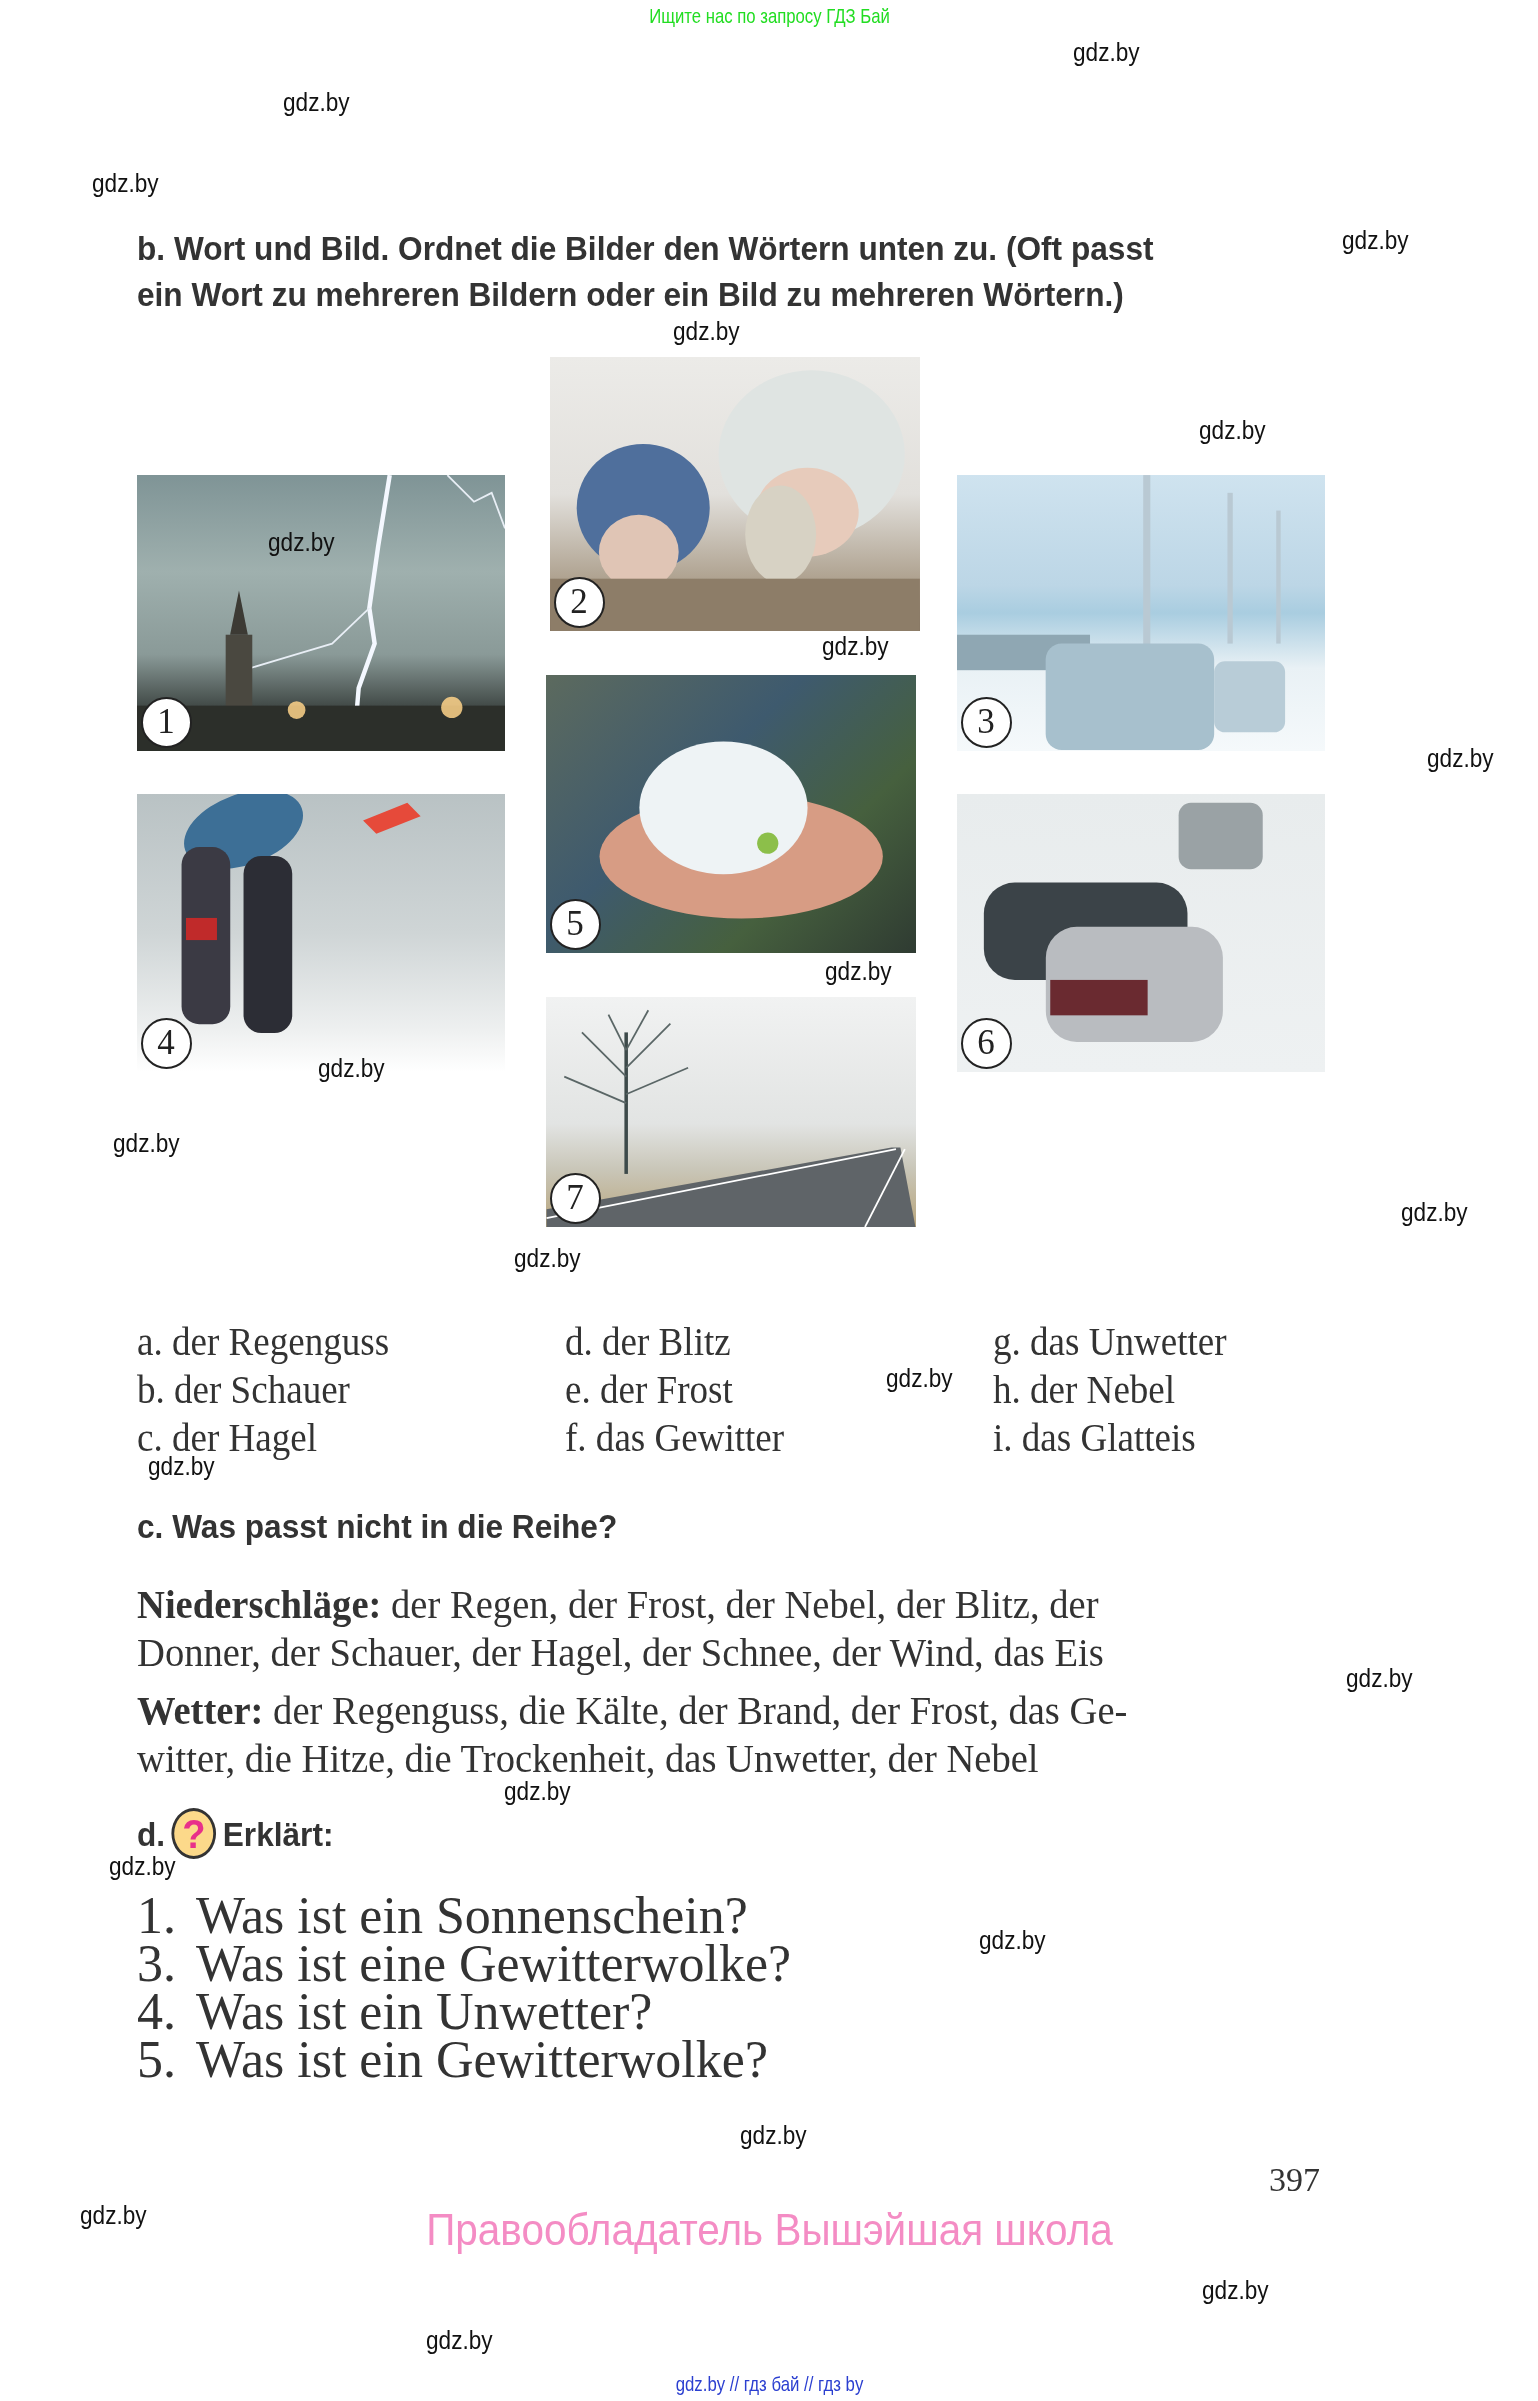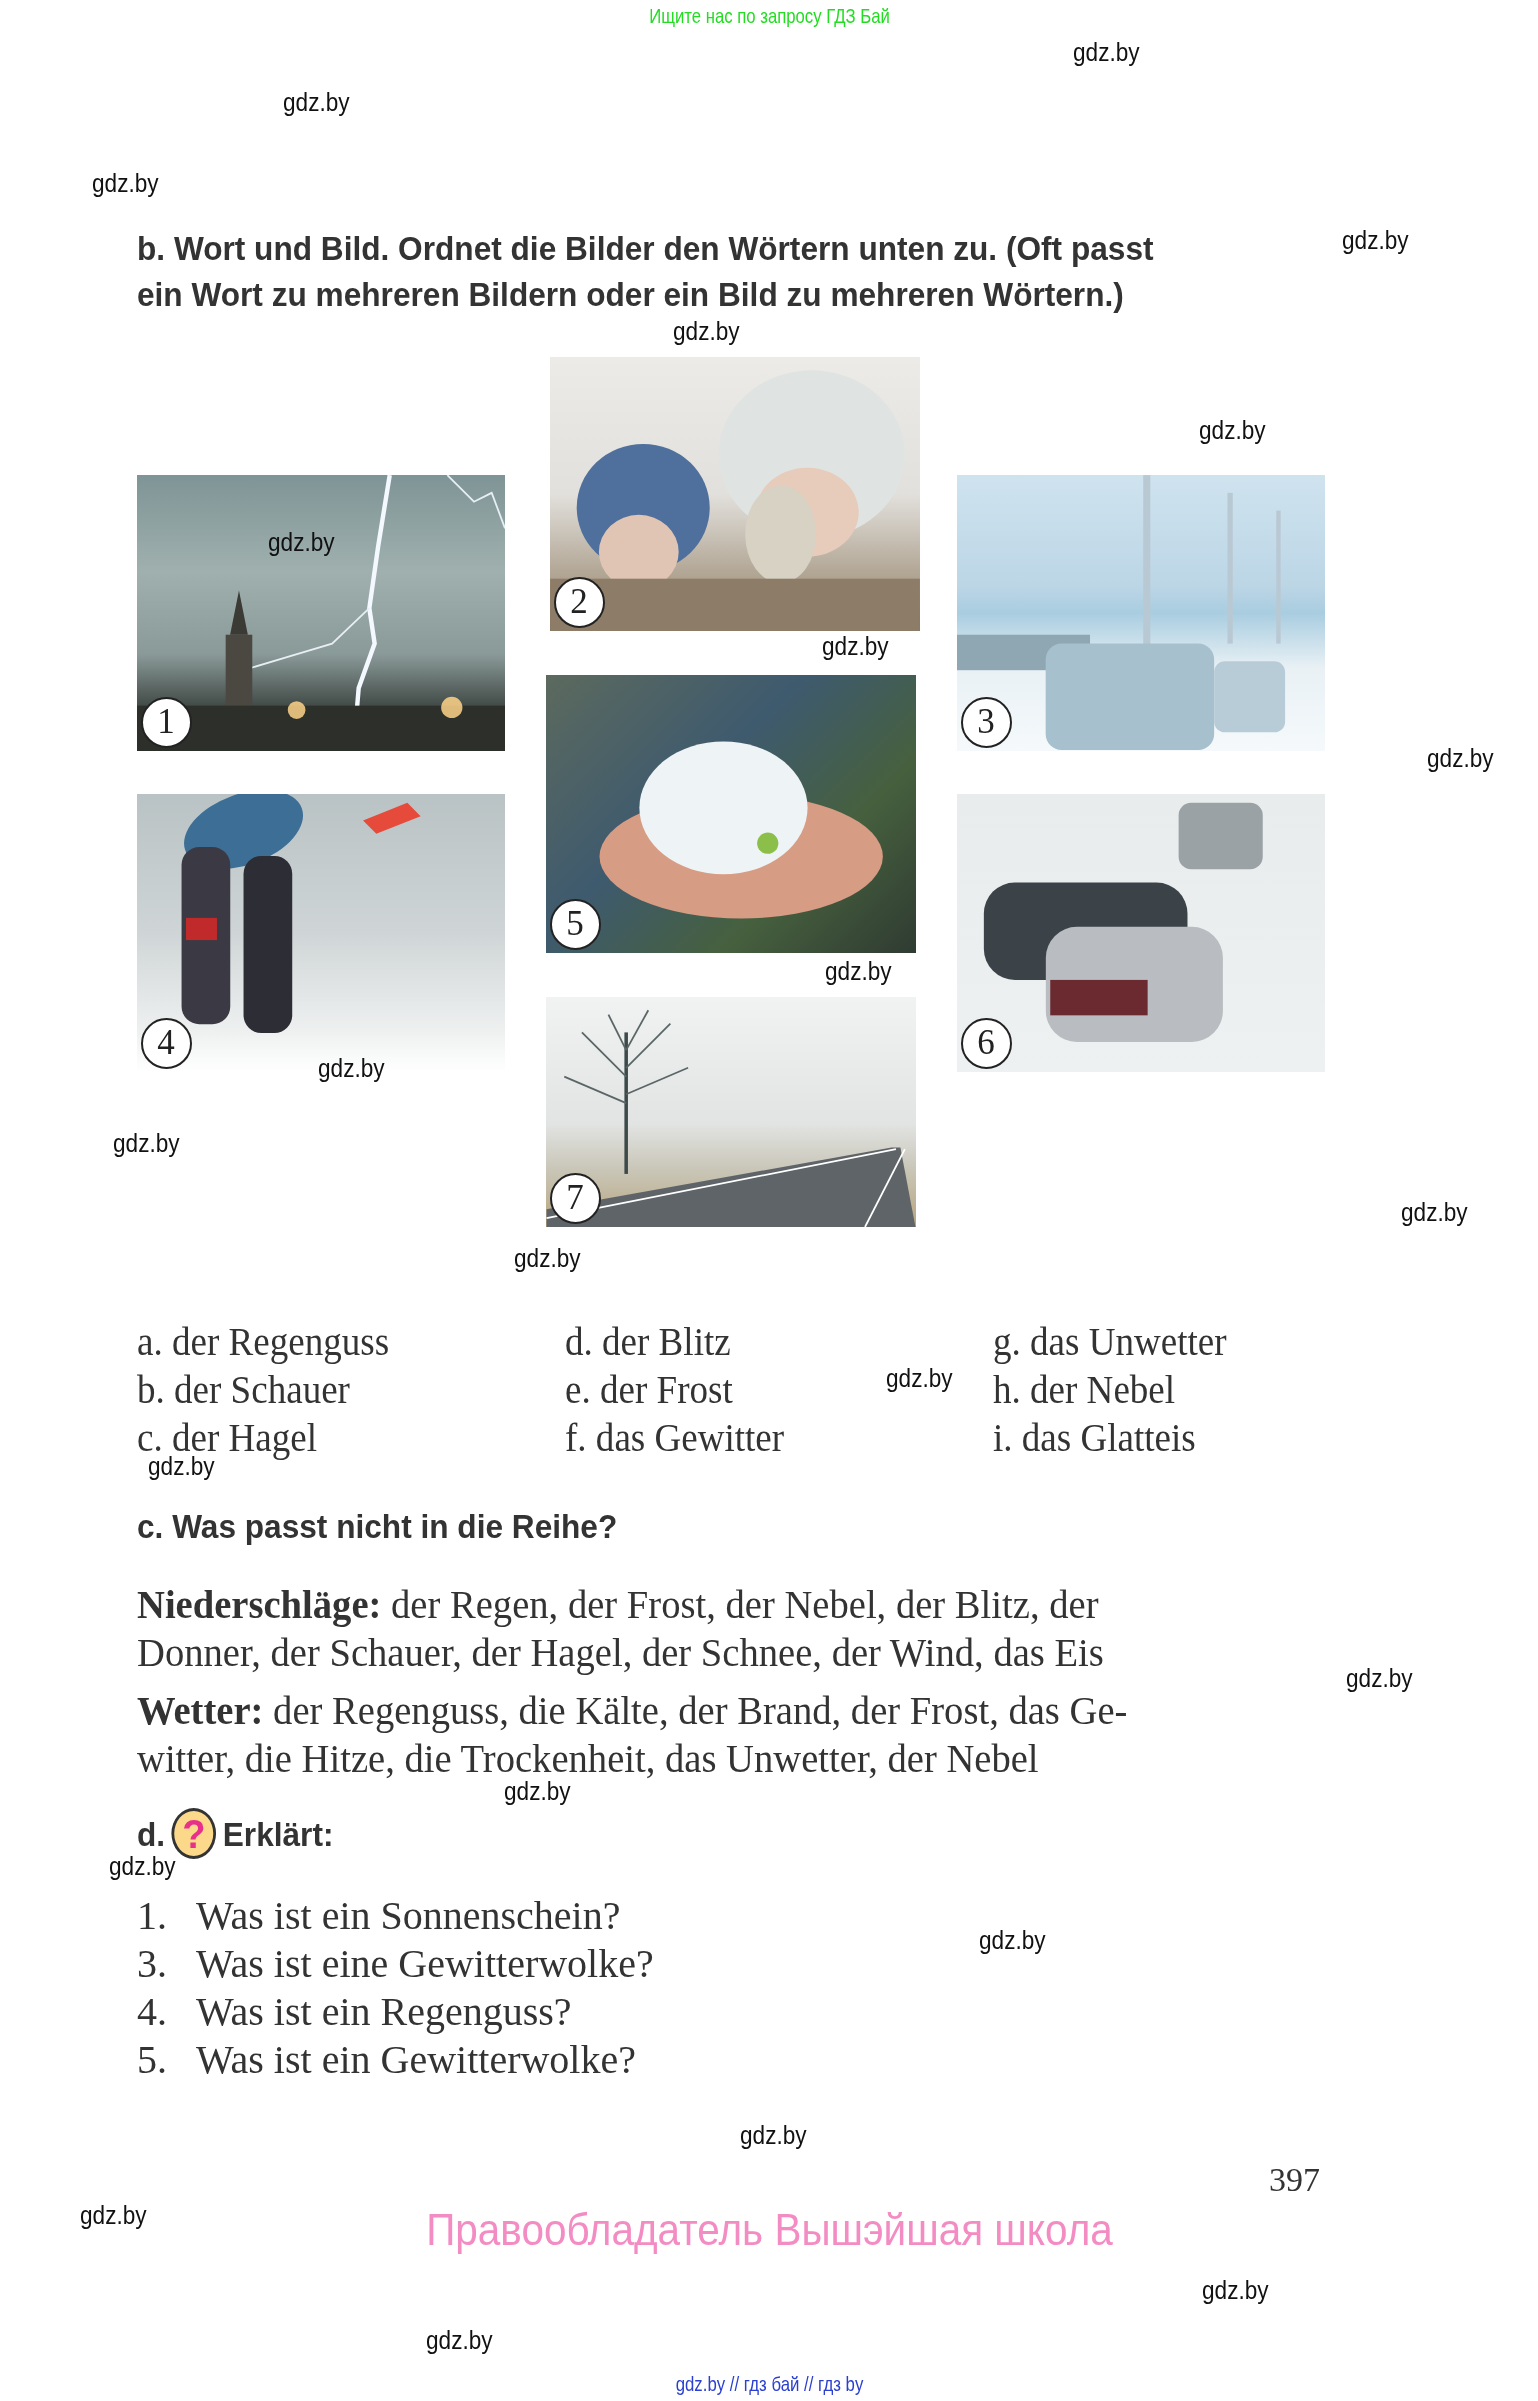--- a/index.html
+++ b/index.html
@@ -7,21 +7,21 @@
   .abs { position:absolute; }
   .top-banner { left:0; width:1539px; top:5.3px; text-align:center; font-family:"Liberation Sans", sans-serif; font-size:20.4px; color:#22dd22; transform:scaleX(0.82); transform-origin:center; }
   .wm { font-family:"Liberation Sans", sans-serif; font-size:26.6px; color:#111; transform:scaleX(0.85); transform-origin:left top; white-space:nowrap; z-index:5; }
   .heading { font-family:"Liberation Sans", sans-serif; font-weight:bold; font-size:34px; color:#333; line-height:46px; white-space:nowrap; transform:scaleX(0.93); transform-origin:left top; }
   .photo { position:absolute; overflow:hidden; }
   .badge { position:absolute; left:3.5px; bottom:3.5px; width:51px; height:51px; border-radius:50%; background:#fff; border:2.2px solid #222; box-sizing:border-box; display:flex; align-items:center; justify-content:center; font-family:"Liberation Serif", serif; font-size:35px; color:#222; z-index:3; }
   .serif { font-family:"Liberation Serif", serif; color:#333; white-space:nowrap; }
   .wordcol { font-size:39px; line-height:48px; transform:scaleX(0.95); transform-origin:left top; }
   .para { font-size:40px; line-height:48px; transform:scaleX(0.965); transform-origin:left top; }
   .para b { font-weight:bold; }
-  .qlist { font-size:40px; line-height:48px; }
+  .qlist { font-size:52px; line-height:48px; }
   .qnum { display:inline-block; width:59px; }
   .qicon { display:inline-flex; width:48px; height:51px; border-radius:50%; background:#fcd98a; border:3.5px solid #333; box-sizing:border-box; align-items:center; justify-content:center; color:#e8308a; font-weight:bold; font-size:41px; vertical-align:middle; margin:0 7px; font-family:"Liberation Sans", sans-serif; }
   .pagenum { font-size:34px; }
   .owner { left:0; width:1539px; text-align:center; font-family:"Liberation Sans", sans-serif; font-size:44px; color:#f48cc4; transform:scaleX(0.92); transform-origin:center; }
   .foot { left:0; width:1539px; text-align:center; font-size:21px; color:#2b3fd0; transform:scaleX(0.8); transform-origin:center; }
 </style>
 </head>
 <body>
 
 <div class="abs top-banner">Ищите нас по запросу ГДЗ Бай</div>
@@ -142,21 +142,21 @@
 </div>
 
 <div class="abs heading" style="left:137px; top:1808px; display:flex; align-items:center;">
   <span>d.</span>
   <span class="qicon">?</span>
   <span>Erklärt:</span>
 </div>
 <div class="abs serif qlist" style="left:137px; top:1892px;">
   <div><span class="qnum">1.</span><span>Was ist ein Sonnenschein?</span></div>
   <div><span class="qnum">3.</span><span>Was ist eine Gewitterwolke?</span></div>
-  <div><span class="qnum">4.</span><span>Was ist ein Regenguss?</span></div>
+  <div><span class="qnum">4.</span><span>Was ist ein Unwetter?</span></div>
   <div><span class="qnum">5.</span><span>Was ist ein Gewitterwolke?</span></div>
 </div>
 
 <div class="abs serif pagenum" style="left:1269px; top:2161px;">397</div>
 
 <div class="abs owner" style="top:2205px;">Правообладатель Вышэйшая школа</div>
 
 <div class="abs foot" style="top:2372px;">gdz.by  //  гдз бай  //  гдз by</div>
 
 <div id="wm-layer">

